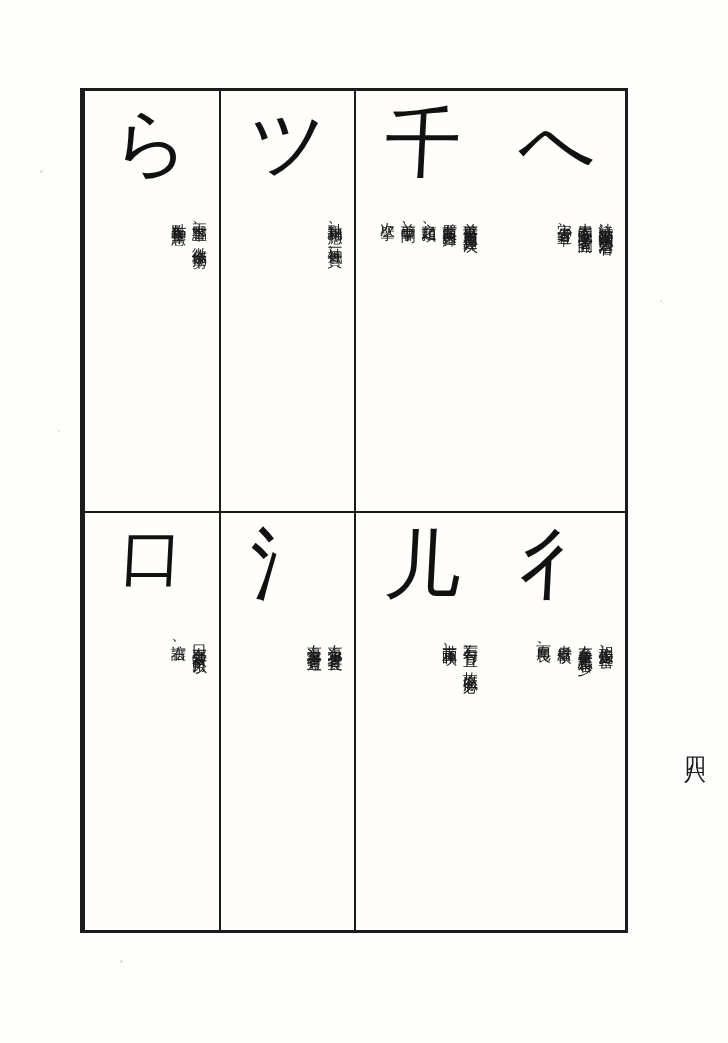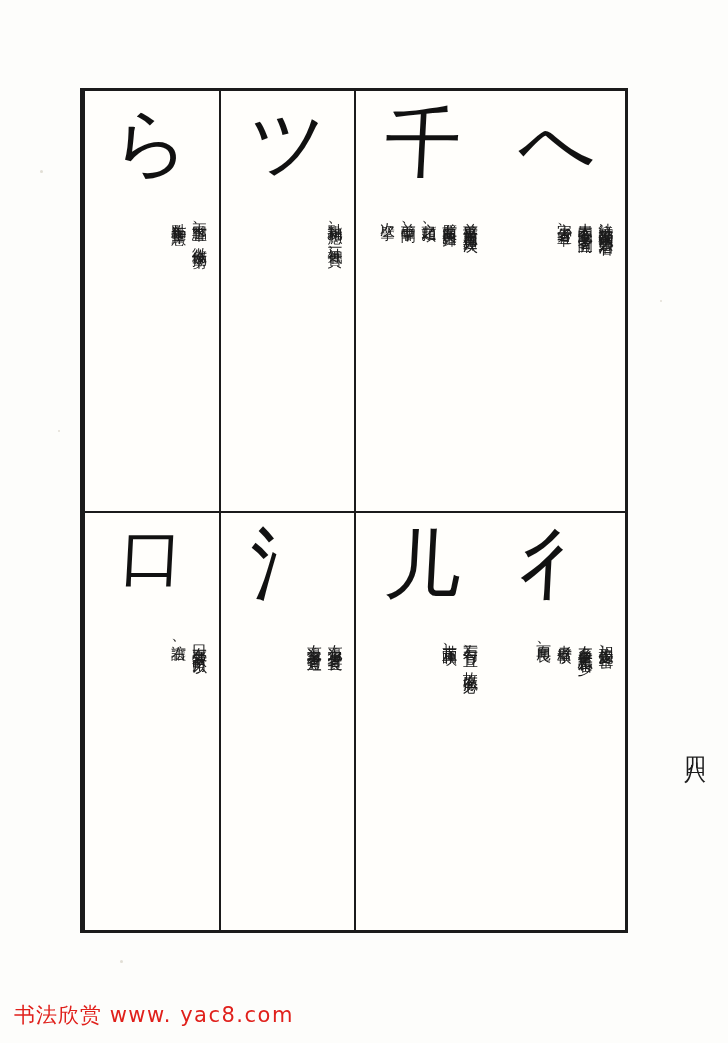--- a/index.html
+++ b/index.html
@@ -234,18 +234,14 @@
           <div class="line">而尾長、</div>
         </div>
         <div class="examples">儀仁</div>
       </div>
 
     </div>
   </div>
 
   <div class="folio">四八</div>
 
-  <div class="watermark">
-    <span>书法欣赏</span>
-    <span class="url">www. yac8.com</span>
-  </div>
 
 </div>
 
 </body></html>

